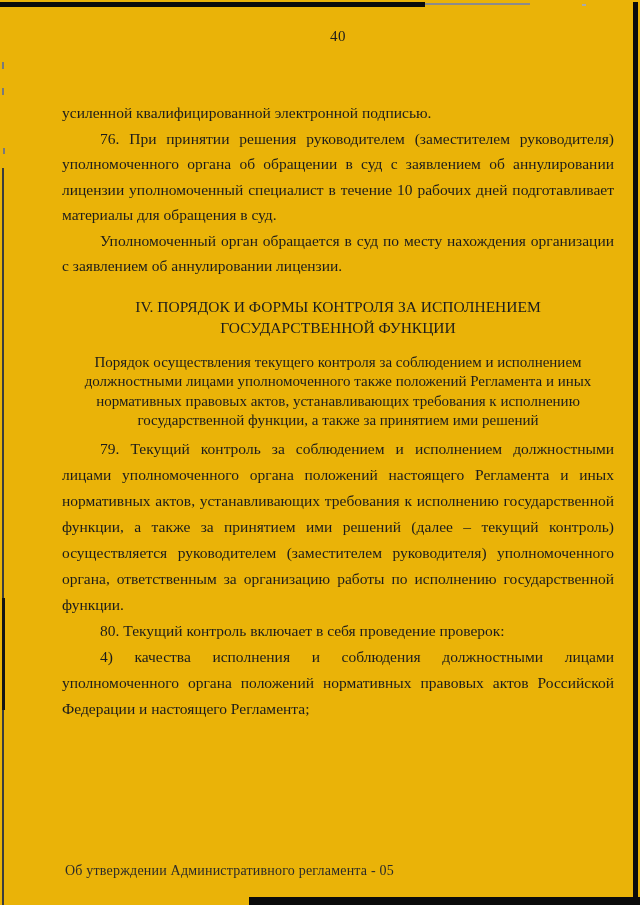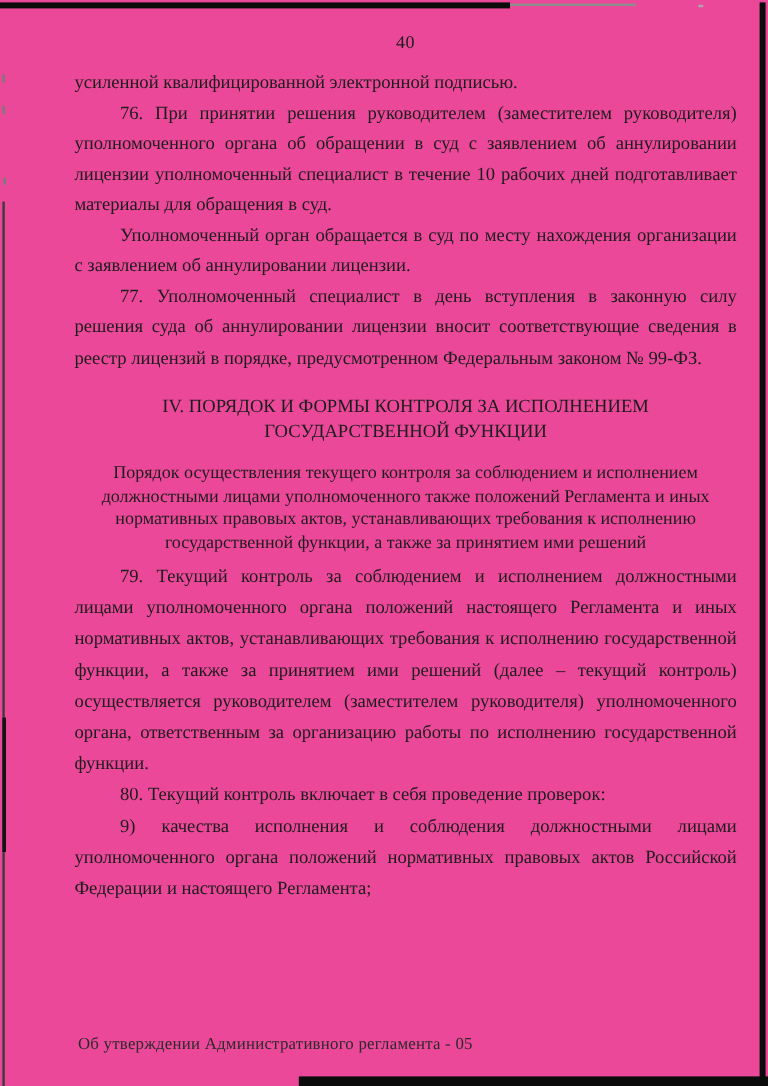--- a/index.html
+++ b/index.html
@@ -1,21 +1,21 @@
 <!DOCTYPE html>
 <html><head>
   <meta charset="utf-8">
   <style>
     * { margin: 0; padding: 0; box-sizing: border-box; }
     html, body { background: #ffffff; }
     .page {
       position: relative;
       width: 640px;
       height: 905px;
-      background: #ec4899;
+      background: #eab308;
       overflow: hidden;
       font-family: "Liberation Serif", "DejaVu Serif", serif;
       color: #1c1c1c;
     }
     
     .edge { position: absolute; background: #0b0b0b; }
     .edge-top       { left: 0;   top: 2px;   width: 425px; height: 5px; }
     .edge-top-thin  { left: 425px; top: 3px; width: 105px; height: 2px; background: #8c8c8c; }
     .edge-top-dot   { left: 582px; top: 4px; width: 4px;  height: 2px; background: #aaaaaa; }
     .edge-right     { left: 633px; top: 2px; width: 5px;  height: 903px; }
@@ -38,21 +38,21 @@
       left: 62px; right: 26px; top: 0;
     }
     .body {
       font-size: 15.5px;
       line-height: 25.5px;
       text-align: justify;
       text-justify: inter-word;
       hyphens: none;
     }
     .ind { text-indent: 38px; }
-    .cont { margin-top: 56px; }
+    .cont { margin-top: 100px; }
     .lh26 { line-height: 26px; }
     .heading {
       margin-top: 17px;
       font-size: 15.5px;
       font-weight: normal;
       line-height: 21px;
       text-align: center;
     }
     .subheading {
       margin-top: 15px;
@@ -84,26 +84,25 @@
   <div class="edge edge-dot-a"></div>
   <div class="edge edge-dot-b"></div>
   <div class="edge edge-dot-c"></div>
 
   <div class="pagenum">40</div>
 
   <main class="content">
     <p class="body cont">усиленной квалифицированной электронной подписью.</p>
     <p class="body ind">76. При принятии решения руководителем (заместителем руководителя) уполномоченного органа об обращении в суд с заявлением об аннулировании лицензии уполномоченный специалист в течение 10 рабочих дней подготавливает материалы для обращения в суд.</p>
     <p class="body ind">Уполномоченный орган обращается в суд по месту нахождения организации с заявлением об аннулировании лицензии.</p>
-    <p class="body ind">77. Уполномоченный специалист в день вступления в законную силу решения суда об аннулировании лицензии вносит соответствующие сведения в реестр лицензий в порядке, предусмотренном Федеральным законом № 99-ФЗ.</p>
 
     <h2 class="heading"><span>IV. ПОРЯДОК И ФОРМЫ КОНТРОЛЯ ЗА ИСПОЛНЕНИЕМ</span><br><span>ГОСУДАРСТВЕННОЙ ФУНКЦИИ</span></h2>
 
     <div class="subheading"><span>Порядок осуществления текущего контроля за соблюдением и исполнением</span><br><span>должностными лицами уполномоченного также положений Регламента и иных</span><br><span>нормативных правовых актов, устанавливающих требования к исполнению</span><br><span>государственной функции, а также за принятием ими решений</span></div>
 
     <p class="body ind lh26 p79">79. Текущий контроль за соблюдением и исполнением должностными лицами уполномоченного органа положений настоящего Регламента и иных нормативных актов, устанавливающих требования к исполнению государственной функции, а также за принятием ими решений (далее – текущий контроль) осуществляется руководителем (заместителем руководителя) уполномоченного органа, ответственным за организацию работы по исполнению государственной функции.</p>
     <p class="body ind lh26">80. Текущий контроль включает в себя проведение проверок:</p>
-    <p class="body ind lh26">9) качества исполнения и соблюдения должностными лицами уполномоченного органа положений нормативных правовых актов Российской Федерации и настоящего Регламента;</p>
+    <p class="body ind lh26">4) качества исполнения и соблюдения должностными лицами уполномоченного органа положений нормативных правовых актов Российской Федерации и настоящего Регламента;</p>
   </main>
 
   <div class="footer">Об утверждении Административного регламента - 05</div>
 
 </div>
 
 </body></html>

